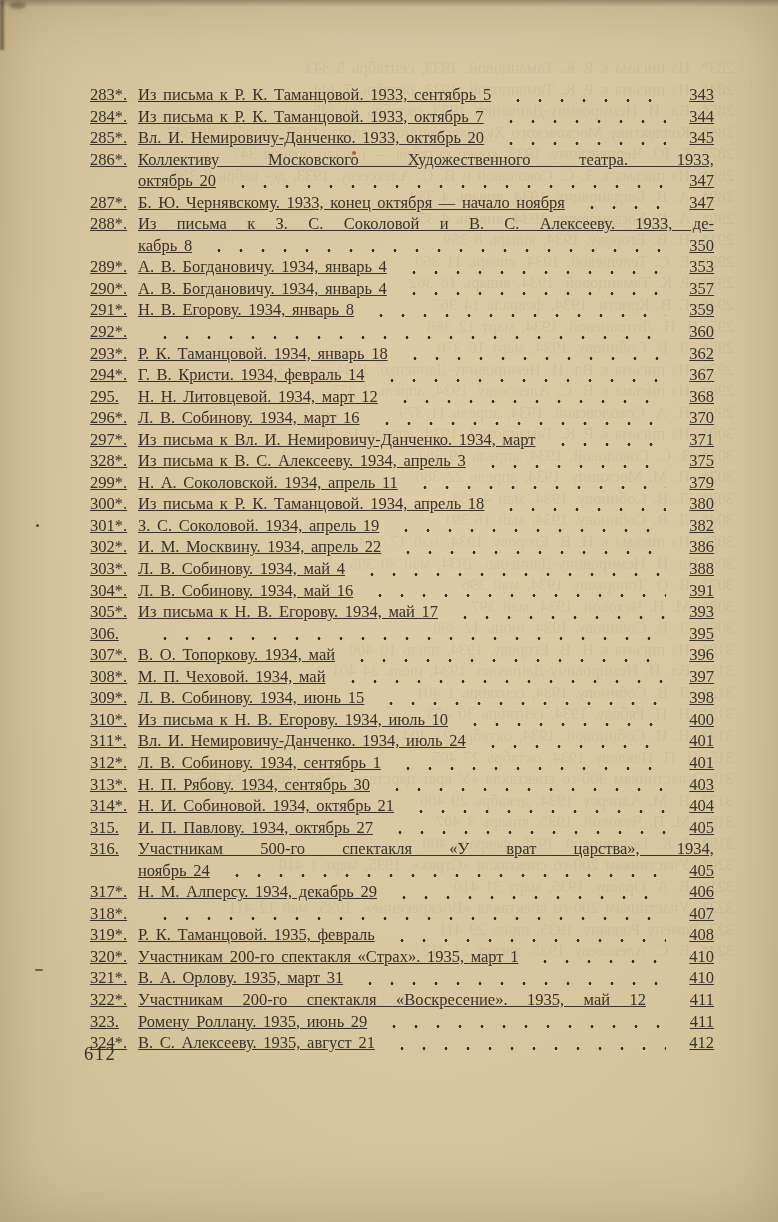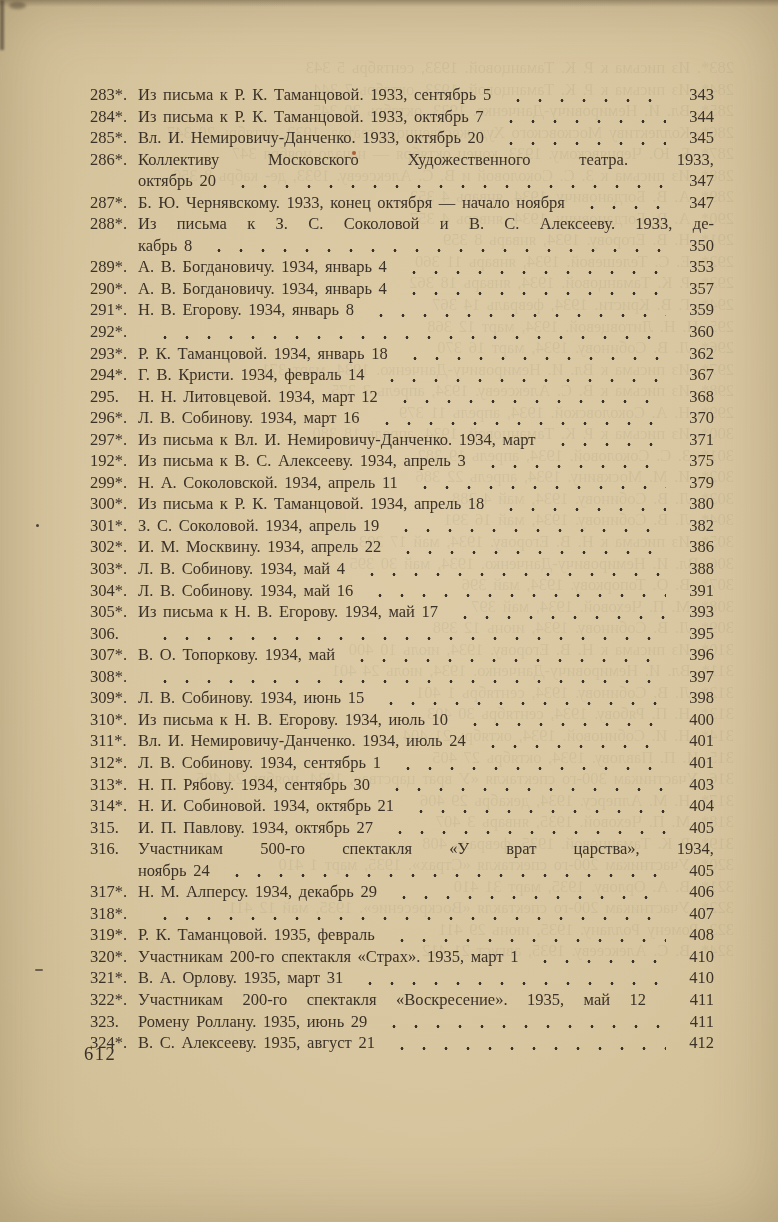--- a/index.html
+++ b/index.html
@@ -25,21 +25,21 @@
     position:absolute;top:2px;left:9px;width:17px;height:7px;
     background:rgba(74,60,42,.45);filter:blur(1.6px);border-radius:50%;
   }
   
   .toc{
     position:absolute;left:90px;top:84px;width:624px;
     color:var(--ink,#3a3127);
     font-size:16.5px;line-height:21.55px;
     word-spacing:2.5px;
   }
-  .row{display:flex;align-items:flex-end;height:21.55px;}
+  .row{display:flex;align-items:flex-end;height:21.55px;text-decoration:underline;}
   .num{flex:0 0 48px;white-space:nowrap;}
   .body{white-space:nowrap;}
   .body.fill{
     flex:1 1 auto;white-space:normal;overflow:hidden;
     text-align:justify;text-align-last:justify;
   }
   .leader{
     flex:1 1 20px;min-width:10px;align-self:stretch;
     margin-left:10px;margin-right:6px;
     background-image:radial-gradient(circle, var(--ink,#3a3127) 1.2px, rgba(0,0,0,0) 1.7px);
@@ -224,21 +224,21 @@
     <span class="leader"></span>
     <span class="pg">370</span>
   </div>
       <div class="row">
     <span class="num">297*.</span>
     <span class="body">Из письма к Вл. И. Немировичу-Данченко. 1934, март</span>
     <span class="leader"></span>
     <span class="pg">371</span>
   </div>
       <div class="row">
-    <span class="num">192*.</span>
+    <span class="num">328*.</span>
     <span class="body">Из письма к В. С. Алексееву. 1934, апрель 3</span>
     <span class="leader"></span>
     <span class="pg">375</span>
   </div>
       <div class="row">
     <span class="num">299*.</span>
     <span class="body">Н. А. Соколовской. 1934, апрель 11</span>
     <span class="leader"></span>
     <span class="pg">379</span>
   </div>
@@ -284,20 +284,21 @@
     <span class="pg">395</span>
   </div>
       <div class="row">
     <span class="num">307*.</span>
     <span class="body">В. О. Топоркову. 1934, май</span>
     <span class="leader"></span>
     <span class="pg">396</span>
   </div>
       <div class="row">
     <span class="num">308*.</span>
+    <span class="body">М. П. Чеховой. 1934, май</span>
     <span class="leader"></span>
     <span class="pg">397</span>
   </div>
       <div class="row">
     <span class="num">309*.</span>
     <span class="body">Л. В. Собинову. 1934, июнь 15</span>
     <span class="leader"></span>
     <span class="pg">398</span>
   </div>
       <div class="row">

